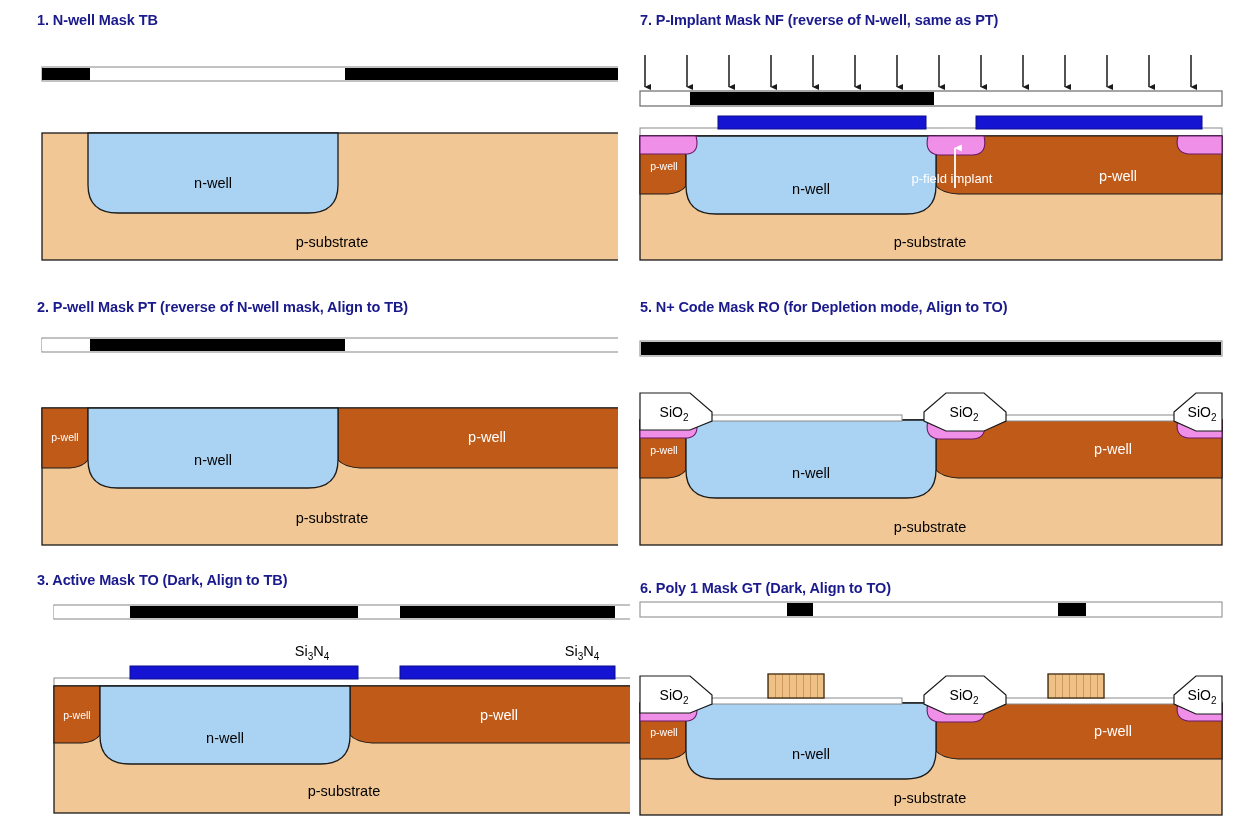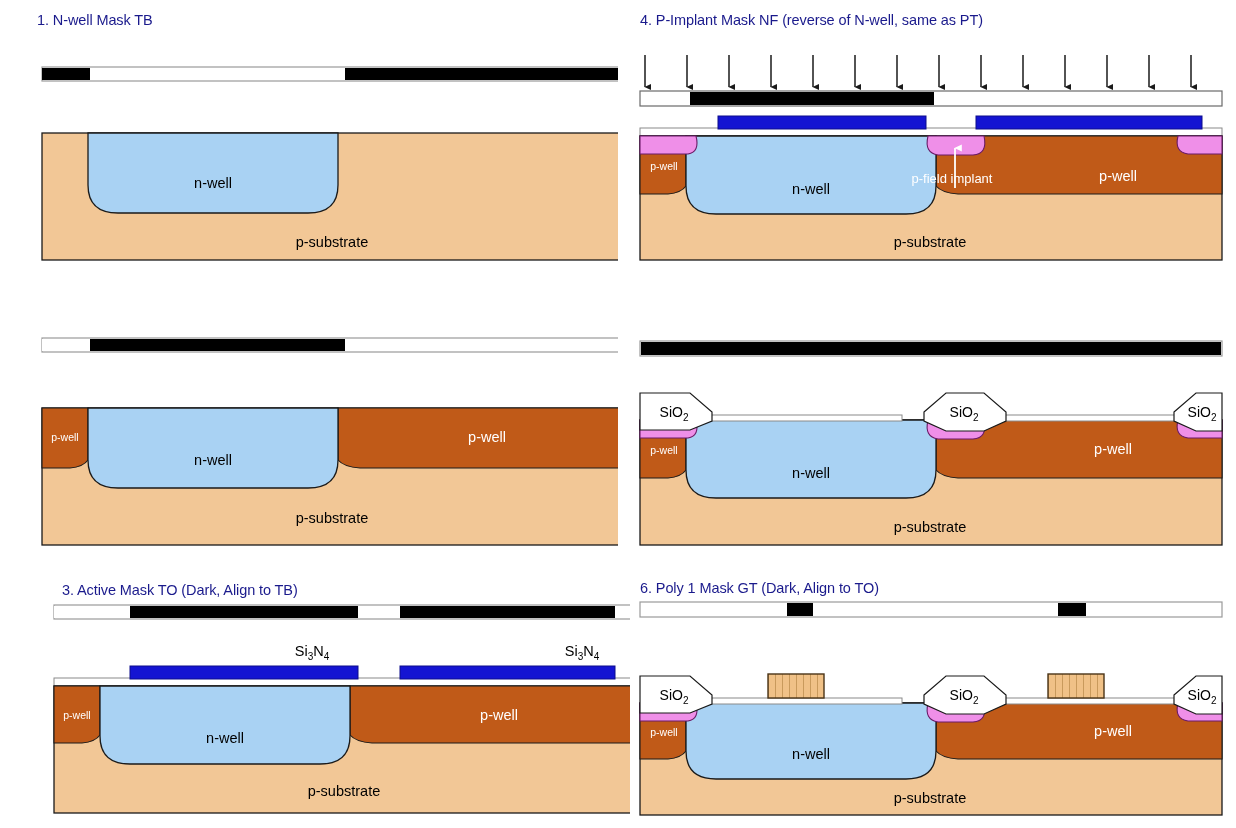--- a/index.html
+++ b/index.html
@@ -7,21 +7,21 @@
     width:1236px;height:828px;
     background:#ffffff;
     font-family:"Liberation Sans", sans-serif;
     overflow:hidden;
     position:relative;
   }
   .panel{position:absolute;}
   .panel-title{
     position:absolute;
     font-size:14.5px;
-    font-weight:normal;
+    font-weight:bold;
     color:#1a1a8c;
     letter-spacing:-0.1px;
     white-space:nowrap;
   }
   .stage{position:absolute;}
   svg{display:block;}
   text{font-family:"Liberation Sans", sans-serif;}
 </style>
 </head>
 <body>
@@ -44,20 +44,21 @@
 
       <path d="M 88 133 L 88 185 Q 88 213 118 213 L 308 213 Q 338 213 338 185 L 338 133 Z" fill="#a9d2f3" stroke="#1a1a1a" stroke-width="1.3"></path>
       <text x="213" y="188" font-size="14.5" fill="#000000" text-anchor="middle">n-well</text>
       <text x="332" y="247" font-size="14.5" fill="#000000" text-anchor="middle">p-substrate</text>
     </g>
   </svg>
   </div>
 </div>
 
 <div class="panel" style="left:0;top:285px;width:618px;height:285px;">
+  <div class="panel-title" style="left:37px;top:14px;">2. P-well Mask PT (reverse of N-well mask, Align to TB)</div>
 
   <div class="stage" style="left:0;top:0;">
   <svg width="618" height="285" viewBox="0 0 618 285">
     <g>
       <rect x="42" y="53" width="580" height="14" fill="#ffffff" stroke="#9a9a9a" stroke-width="1.2"></rect>
       <rect x="42" y="54" width="48" height="12" fill="#ffffff"></rect>
       <rect x="90" y="54" width="255" height="12" fill="#000000"></rect>
       <rect x="345" y="54" width="277" height="12" fill="#ffffff"></rect>
     </g>
 
@@ -72,21 +73,21 @@
       <text x="65" y="156" font-size="10.5" fill="#ffffff" text-anchor="middle">p-well</text>
       <text x="487" y="157" font-size="14.5" fill="#ffffff" text-anchor="middle">p-well</text>
       <text x="213" y="180" font-size="14.5" fill="#000000" text-anchor="middle">n-well</text>
       <text x="332" y="238" font-size="14.5" fill="#000000" text-anchor="middle">p-substrate</text>
     </g>
   </svg>
   </div>
 </div>
 
 <div class="panel" style="left:0;top:570px;width:618px;height:258px;">
-  <div class="panel-title" style="left:37px;top:12px;margin-left:25px;">3. Active Mask TO (Dark, Align to TB)</div>
+  <div class="panel-title" style="left:37px;top:2px;">3. Active Mask TO (Dark, Align to TB)</div>
 
   <div class="stage" style="left:12px;top:0;">
   <svg width="618" height="258" viewBox="0 0 618 258">
     <g>
       <rect x="42" y="35" width="580" height="14" fill="#ffffff" stroke="#9a9a9a" stroke-width="1.2"></rect>
       <rect x="42" y="36" width="76" height="12" fill="#ffffff"></rect>
       <rect x="118" y="36" width="228" height="12" fill="#000000"></rect>
       <rect x="346" y="36" width="42" height="12" fill="#ffffff"></rect>
       <rect x="388" y="36" width="215" height="12" fill="#000000"></rect>
       <rect x="603" y="36" width="19" height="12" fill="#ffffff"></rect>
@@ -109,21 +110,21 @@
       <text x="65" y="149" font-size="10.5" fill="#ffffff" text-anchor="middle">p-well</text>
       <text x="487" y="150" font-size="14.5" fill="#ffffff" text-anchor="middle">p-well</text>
       <text x="213" y="173" font-size="14.5" fill="#000000" text-anchor="middle">n-well</text>
       <text x="332" y="226" font-size="14.5" fill="#000000" text-anchor="middle">p-substrate</text>
     </g>
   </svg>
   </div>
 </div>
 
 <div class="panel" style="left:618px;top:0;width:618px;height:285px;">
-  <div class="panel-title" style="left:22px;top:12px;">4. P-Implant Mask NF (reverse of N-well, same as PT)</div>
+  <div class="panel-title" style="left:22px;top:12px;">7. P-Implant Mask NF (reverse of N-well, same as PT)</div>
 
   <div class="stage" style="left:0;top:0;">
   <svg width="618" height="285" viewBox="0 0 618 285">
     <defs>
       <marker id="arrowhead" markerWidth="7" markerHeight="7" refX="3.2" refY="6" orient="auto" markerUnits="userSpaceOnUse">
         <path d="M 0.3 0 L 6.1 0 L 3.2 6.6 Z" fill="#1a1a1a"></path>
       </marker>
       <marker id="arrowhead-white" markerWidth="8" markerHeight="8" refX="3.6" refY="0.6" orient="auto" markerUnits="userSpaceOnUse">
         <path d="M 3.6 0 L 7.1 7.4 L 0.1 7.4 Z" fill="#ffffff"></path>
       </marker>
@@ -173,20 +174,21 @@
       <text x="46" y="170" font-size="10.5" fill="#ffffff" text-anchor="middle">p-well</text>
       <text x="500" y="181" font-size="14.5" fill="#ffffff" text-anchor="middle">p-well</text>
       <text x="193" y="194" font-size="14.5" fill="#000000" text-anchor="middle">n-well</text>
       <text x="312" y="247" font-size="14.5" fill="#000000" text-anchor="middle">p-substrate</text>
     </g>
   </svg>
   </div>
 </div>
 
 <div class="panel" style="left:618px;top:285px;width:618px;height:285px;">
+  <div class="panel-title" style="left:22px;top:14px;">5. N+ Code Mask RO (for Depletion mode, Align to TO)</div>
 
   <div class="stage" style="left:0;top:0;">
   <svg width="618" height="285" viewBox="0 0 618 285">
     <g>
       <rect x="22" y="56" width="582" height="15" fill="#ffffff" stroke="#9a9a9a" stroke-width="1.2"></rect>
       <rect x="23" y="57" width="580" height="13" fill="#000000"></rect>
     </g>
 
     <g>
       <rect x="22" y="135" width="582" height="125" fill="#f2c796" stroke="#1a1a1a" stroke-width="1.3"></rect>

